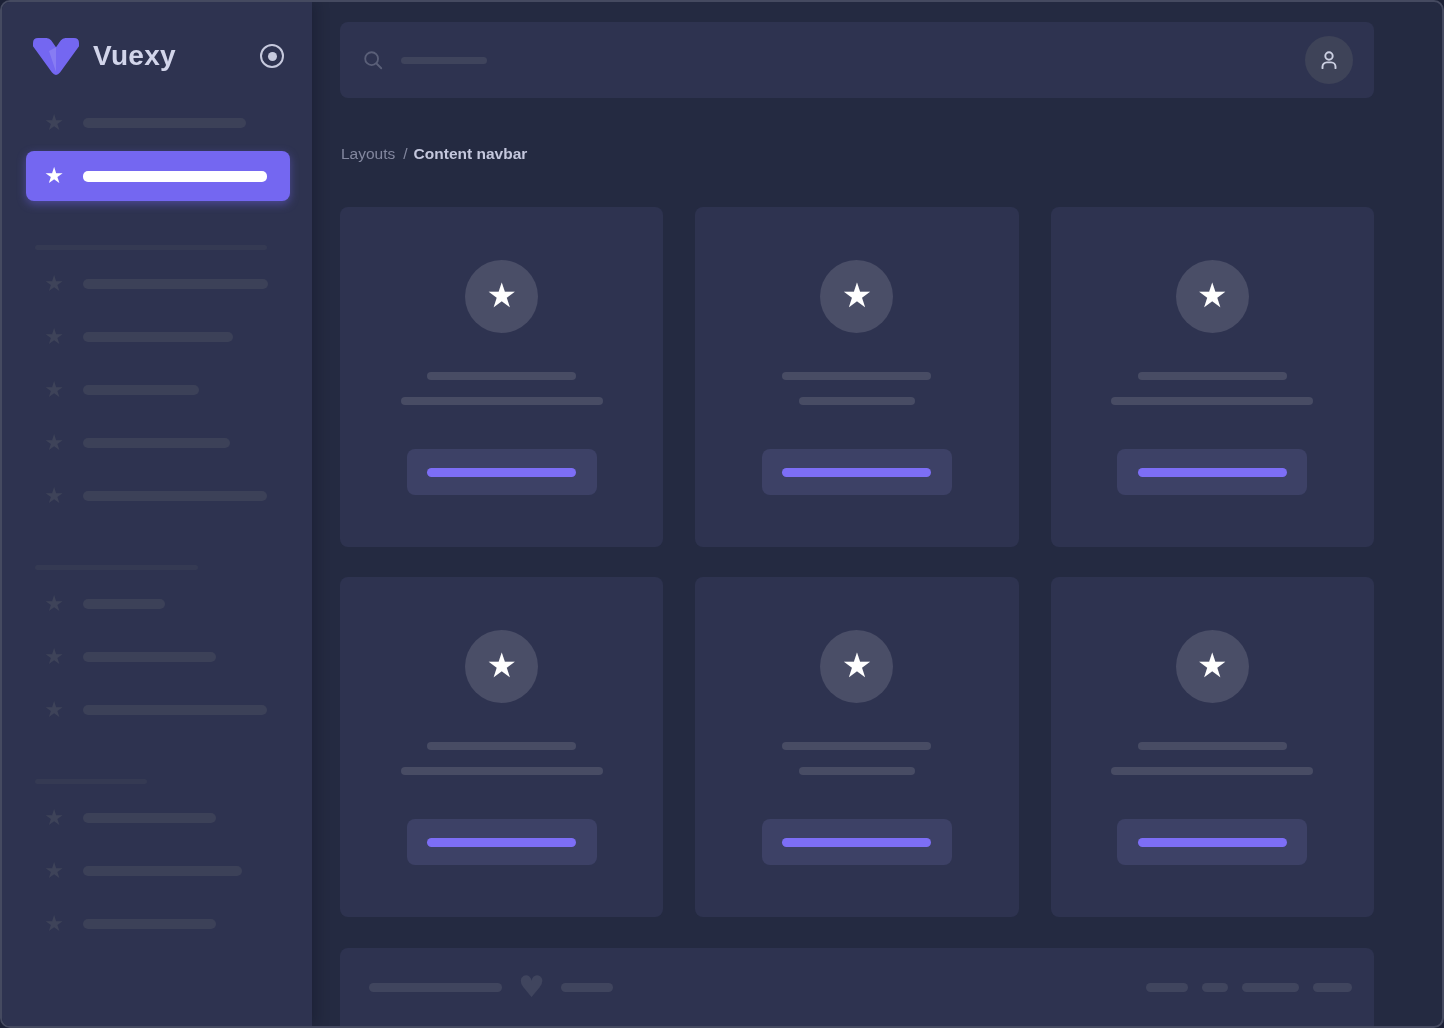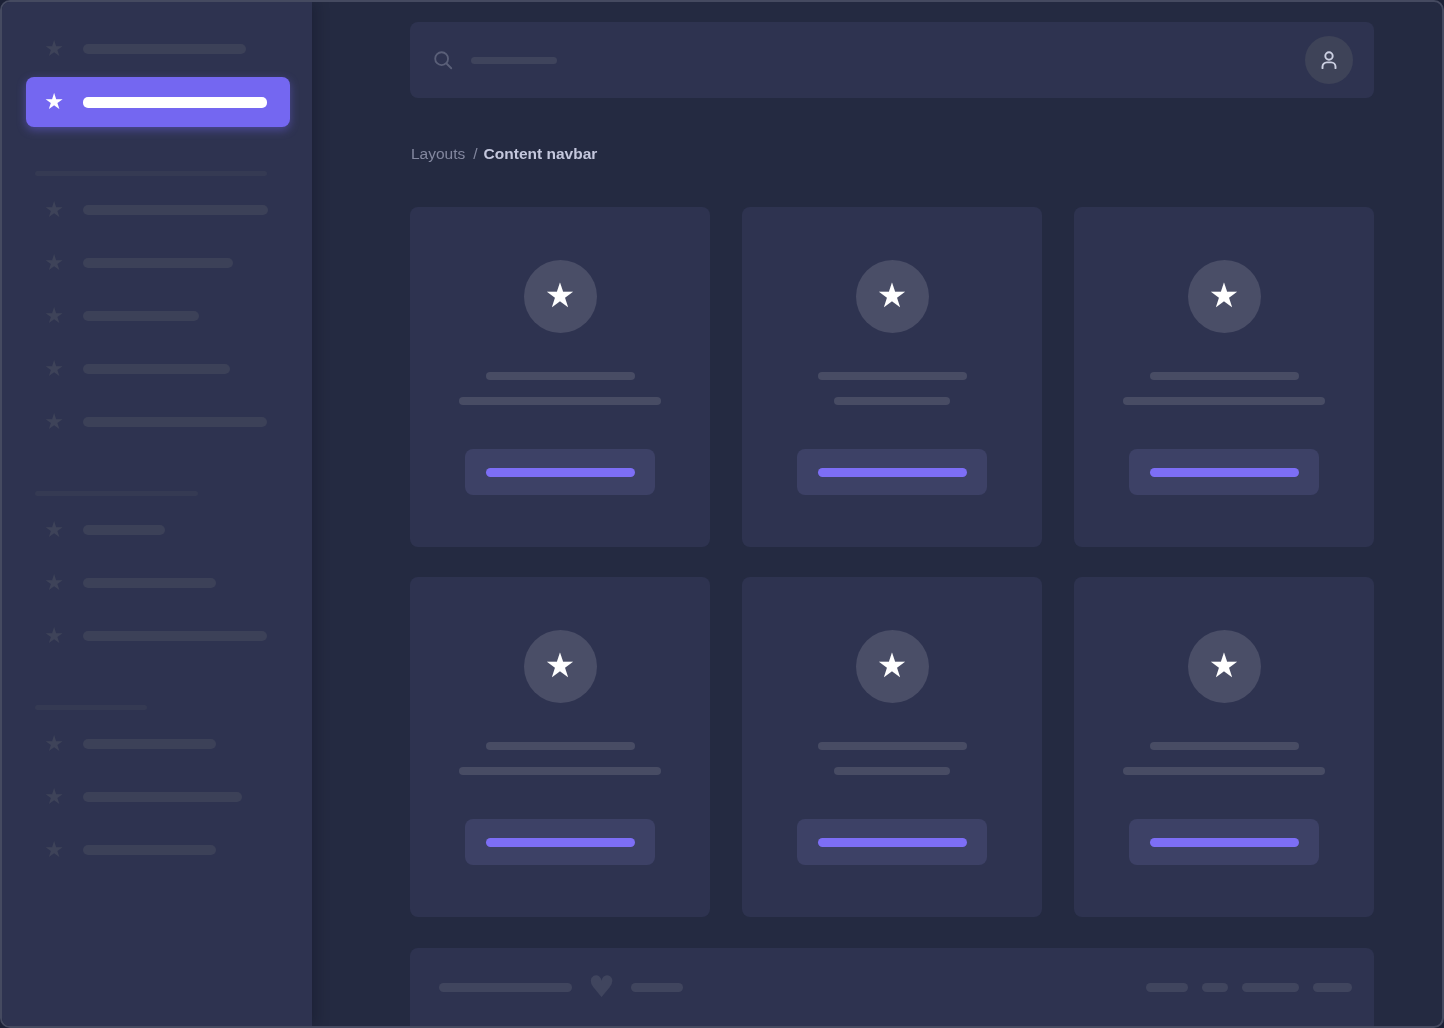--- a/index.html
+++ b/index.html
@@ -62,21 +62,21 @@
     box-shadow:0 3px 10px rgba(115,103,240,.45);
   }
   .nav-item.active .star-glyph { color:#ffffff; }
   .nav-item.active .skel { background:#ffffff; height:11px; }
   .section-skel {
     height:5px; border-radius:2.5px;
     background:#353a53;
     margin:44px 0 9px 9px;
   }
   
-  .main { flex:1; padding:20px 68px 0 98px; }
+  .main { flex:1; padding:20px 68px 0 28px; }
   .topbar {
     height:76px; border-radius:8px;
     background:#2e3350;
     display:flex; align-items:center;
     padding:0 21px 0 22px;
   }
   .search-zone { display:flex; align-items:center; flex:1; cursor:text; }
   .search-skel { width:86px; height:7px; border-radius:3.5px; background:#3f445c; margin-left:17px; }
   .avatar {
     width:48px; height:48px; border-radius:50%;
@@ -138,20 +138,30 @@
     font-size:30px; line-height:1; color:#40455e;
     margin:0 16px;
   }
 </style>
 </head>
 <body>
 
 <div class="app">
 
   <aside class="sidebar">
+    <div class="brand">
+      <span class="logo">
+        <svg width="46" height="37" viewBox="0 0 46 37">
+          <path d="M0 5 Q0 0 5 0 H13.5 Q16.5 0 18.3 2.6 L23 9.3 L27.7 2.6 Q29.5 0 32.5 0 H41 Q46 0 46 5 V8.2 L27 34.6 Q23 39.2 19 34.6 L0 8.2 Z" fill="#7467f1"></path>
+          <path d="M16 13 L23 9.3 L23 34 Z" fill="#ffffff" opacity="0.14"></path>
+        </svg>
+      </span>
+      <span class="brand-name">Vuexy</span>
+      <span class="pin-icon"></span>
+    </div>
 
     <nav class="side-nav">
       <div class="nav-item">
         <span class="star-glyph">★</span>
         <span class="skel" style="width:163px"></span>
       </div>
       <div class="nav-item active">
         <span class="star-glyph">★</span>
         <span class="skel" style="width:184px"></span>
       </div>

